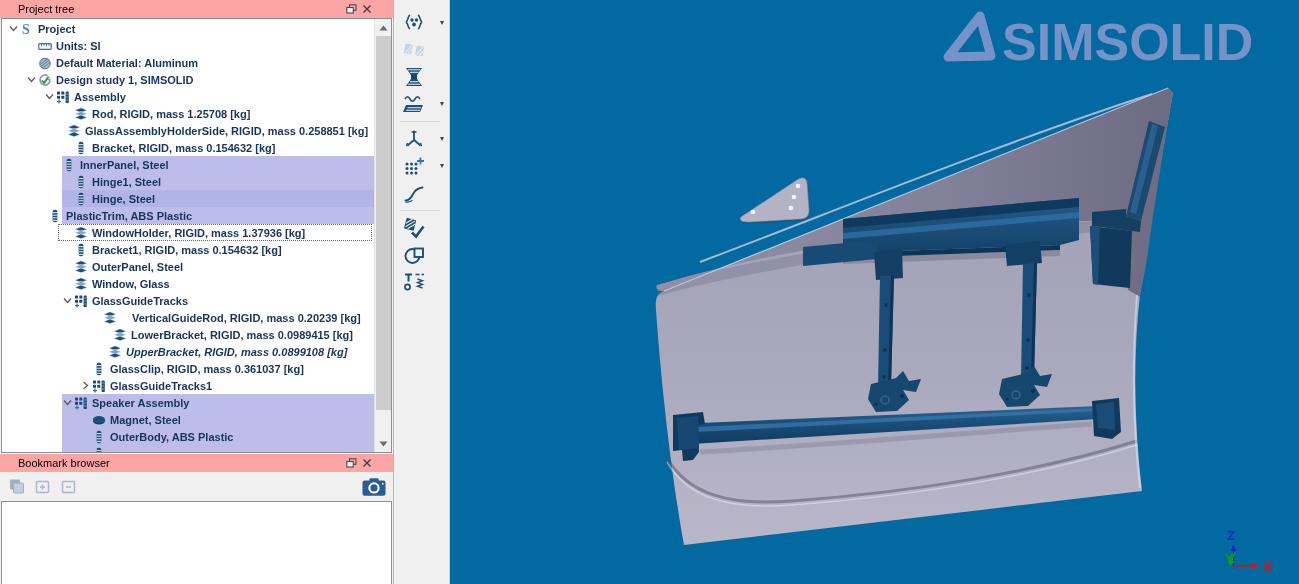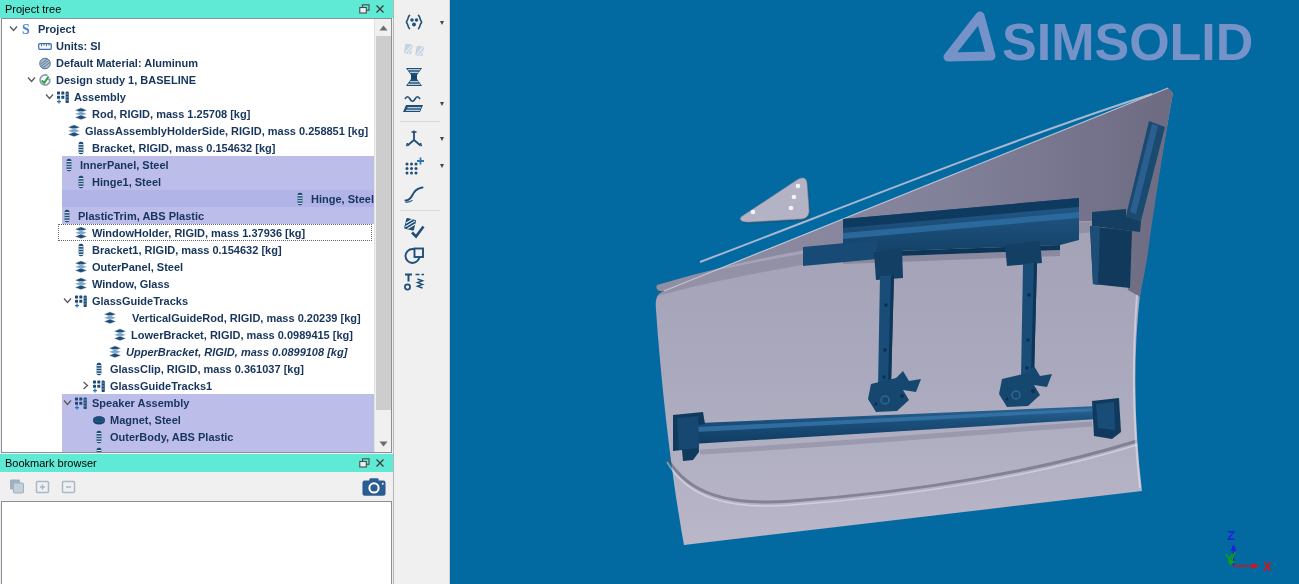--- a/index.html
+++ b/index.html
@@ -3,22 +3,22 @@
 <meta charset="utf-8">
 <style>
   * { box-sizing: border-box; margin: 0; padding: 0; }
   html,body { width:1299px; height:584px; overflow:hidden;
     font-family:"Liberation Sans", sans-serif; background:#f0f0f0; position:relative; }
 
   
   .dock { position:absolute; left:0; width:394px; background:#f0f0f0; border-right:1px solid #b6b6b6; }
   #project-tree-panel { top:0; height:454px; }
   #bookmark-panel { top:454px; height:160px; }
-  .dock-title { height:18px; display:flex; align-items:center; padding:0 5px;
-    font-size:11px; color:#000; background:#5eead4; }
+  .dock-title { height:18px; display:flex; align-items:center; padding:0 18px;
+    font-size:11px; color:#000; background:#fca5a5; }
   .dock-title .t { flex:1 1 auto; }
   .dock-title .tbtn { width:16px; height:14px; display:flex; align-items:center; justify-content:center; cursor:default; }
 
   .tree-wrap { position:absolute; top:18px; left:1px; right:1px; bottom:1px;
     background:#fff; border:1px solid #8a9099; overflow:hidden; }
   #tree-rows { position:absolute; top:1px; left:0; right:17px; bottom:0; overflow:hidden; }
 
   .trow { position:relative; height:17px; display:flex; align-items:center;
     font-size:11px; font-weight:bold; color:#16345c; white-space:nowrap; }
   .trow > span { position:relative; z-index:1; }
@@ -114,21 +114,21 @@
               <path d="M2 3.5 L5.5 7.5 L9 3.5" stroke="#5a5a5a" stroke-width="1.3" fill="none"></path>
             </svg>
           </span>
           <span class="ticon">
             <svg width="14" height="14" viewBox="0 0 14 14">
               <path d="M12 7.8 A5 5 0 1 1 9.5 2.6" stroke="#8b9ab0" stroke-width="1.7" fill="none"></path>
               <path d="M12.8 5.2 L12.1 8.6 L9.4 6.4 Z" fill="#8b9ab0"></path>
               <path d="M3.8 7.4 L6.2 9.9 L10.6 3.6" stroke="#2aa146" stroke-width="2" fill="none"></path>
             </svg>
           </span>
-          <span class="lbl">Design study 1, BASELINE</span>
+          <span class="lbl">Design study 1, SIMSOLID</span>
         </div>
         <div class="trow" style="padding-left: 40px;">
           <span class="exp">
             <svg width="11" height="11" viewBox="0 0 11 11">
               <path d="M2 3.5 L5.5 7.5 L9 3.5" stroke="#5a5a5a" stroke-width="1.3" fill="none"></path>
             </svg>
           </span>
           <span class="ticon">
             <svg width="14" height="14" viewBox="0 0 14 14">
               <g fill="#1c4976">
@@ -189,31 +189,31 @@
         <div class="trow hl1" style="padding-left: 58px;">
           <span class="exp"></span>
           <span class="ticon">
             <svg width="14" height="14" viewBox="0 0 14 14">
               <rect x="4.6" y="0.8" width="4.8" height="12.4" rx="2" fill="#1d4e79"></rect>
               <path d="M4.6 3.6 h4.8 M4.6 6.2 h4.8 M4.6 8.8 h4.8 M4.6 11.4 h4.8" stroke="#e8eef5" stroke-width="1"></path>
             </svg>
           </span>
           <span class="lbl">Hinge1, Steel</span>
         </div>
-        <div class="trow hl2" style="padding-left: 58px; justify-content: flex-end;">
+        <div class="trow hl2" style="padding-left: 58px;">
           <span class="exp"></span>
           <span class="ticon">
             <svg width="14" height="14" viewBox="0 0 14 14">
               <rect x="4.6" y="0.8" width="4.8" height="12.4" rx="2" fill="#1d4e79"></rect>
               <path d="M4.6 3.6 h4.8 M4.6 6.2 h4.8 M4.6 8.8 h4.8 M4.6 11.4 h4.8" stroke="#e8eef5" stroke-width="1"></path>
             </svg>
           </span>
           <span class="lbl">Hinge, Steel</span>
         </div>
-        <div class="trow hl1" style="padding-left: 44px;">
+        <div class="trow hl1" style="padding-left: 32px;">
           <span class="exp"></span>
           <span class="ticon">
             <svg width="14" height="14" viewBox="0 0 14 14">
               <rect x="4.6" y="0.8" width="4.8" height="12.4" rx="2" fill="#1d4e79"></rect>
               <path d="M4.6 3.6 h4.8 M4.6 6.2 h4.8 M4.6 8.8 h4.8 M4.6 11.4 h4.8" stroke="#e8eef5" stroke-width="1"></path>
             </svg>
           </span>
           <span class="lbl">PlasticTrim, ABS Plastic</span>
         </div>
         <div class="trow focused" style="padding-left: 58px;">

